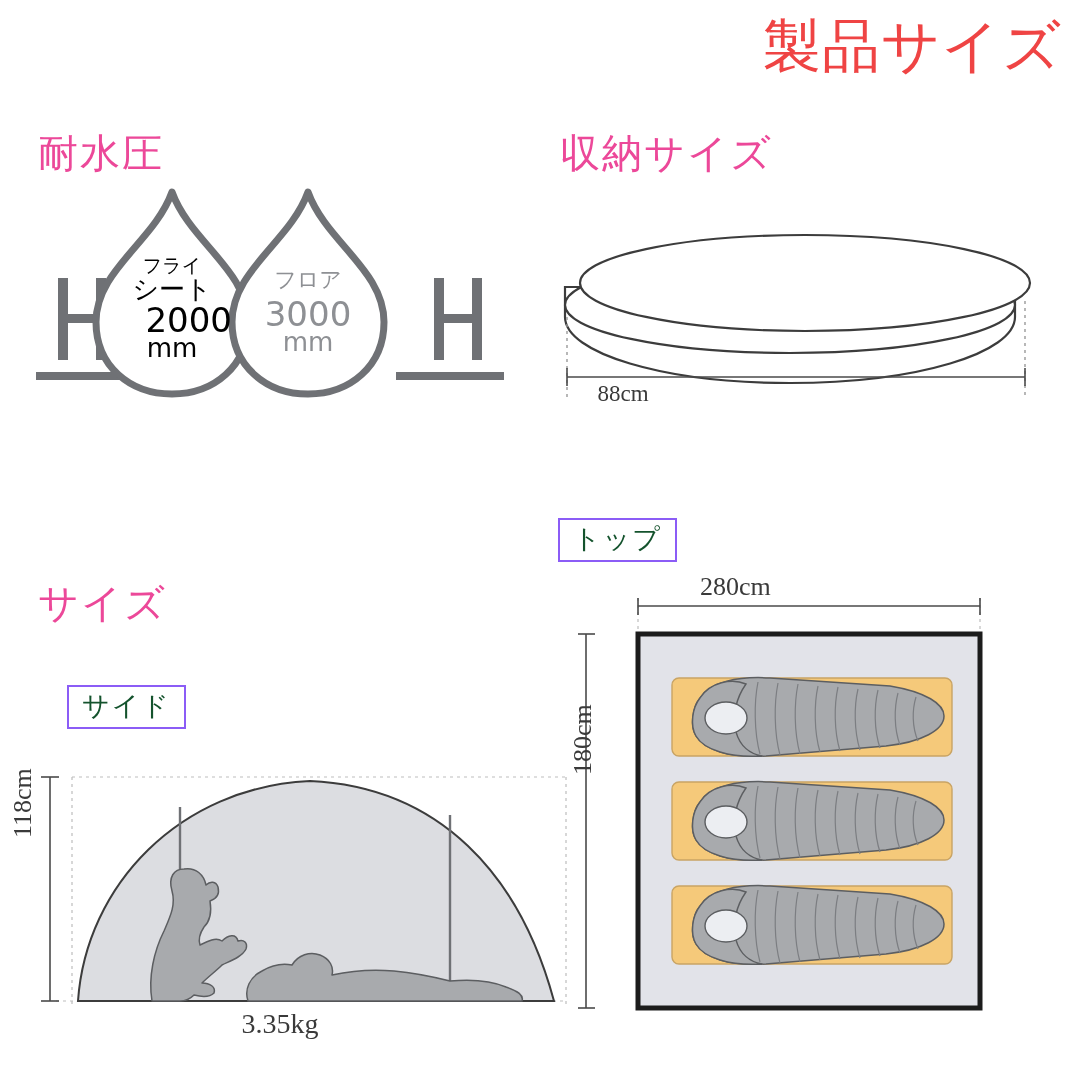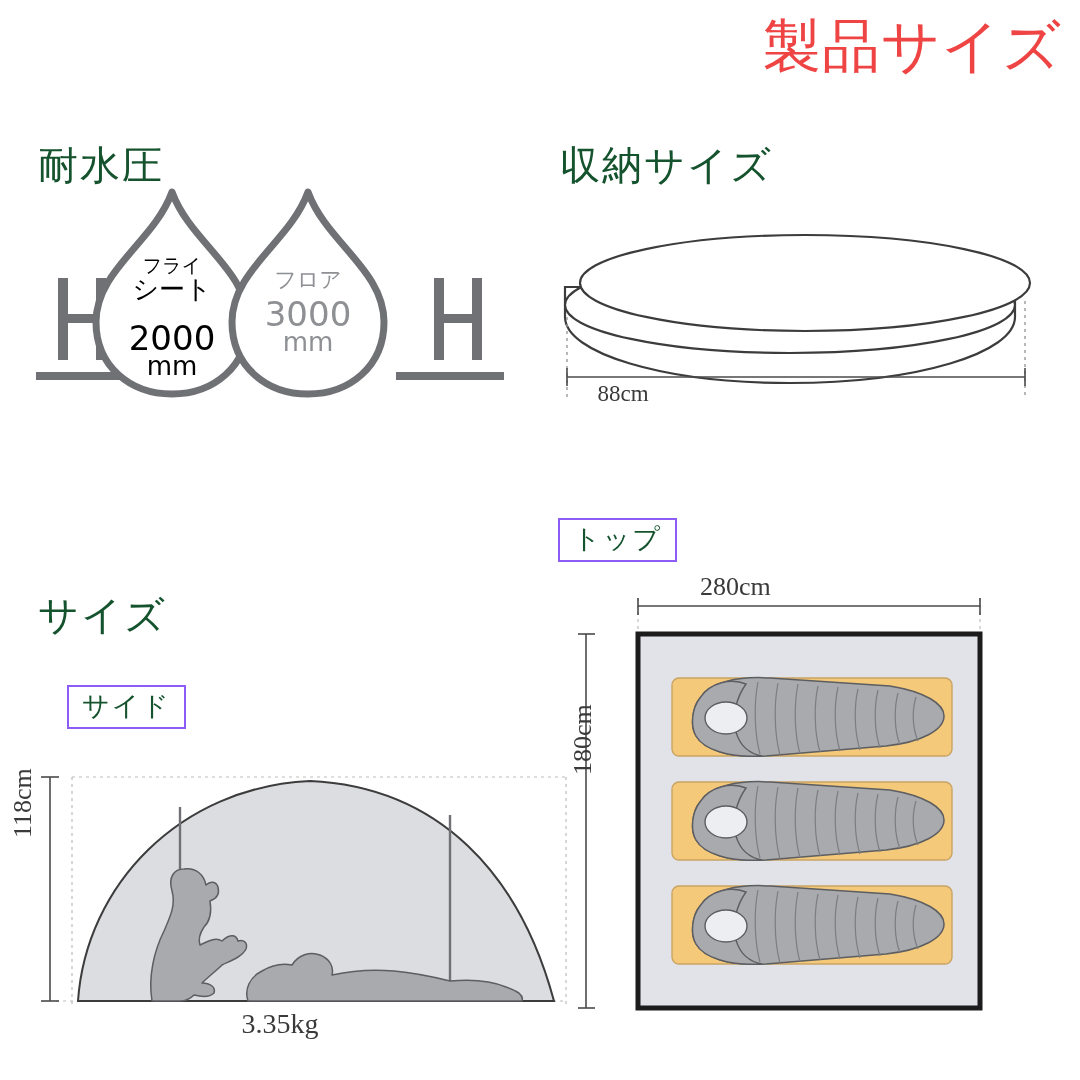--- a/index.html
+++ b/index.html
@@ -1,22 +1,22 @@
 <!DOCTYPE html>
 <html><head>
 <meta charset="utf-8">
 <style>
   html,body{margin:0;padding:0;background:#fff;}
   body{width:1080px;height:1080px;position:relative;overflow:hidden;
        font-family:"Liberation Sans","DejaVu Sans",sans-serif;color:#4a4a4a;}
   .abs{position:absolute;}
   .ttl-main{top:8px;right:18px;font-size:58px;color:#ef4444;letter-spacing:1px;
             font-family:"DejaVu Sans","Liberation Sans",sans-serif;}
-  .sec-h{font-size:40px;color:#14532d;letter-spacing:2px;
-         font-family:Liberation Mono, monospace;margin-top:12px;}
+  .sec-h{font-size:40px;color:#ec4899;letter-spacing:2px;
+         font-family:Liberation Mono, monospace;}
   .h-wp{top:126px;left:38px;}
   .h-store{top:126px;left:560px;}
   .h-size{top:576px;left:38px;}
   .boxlbl{border:2px solid #8b5cf6;background:#fff;font-size:27px;color:#14532d;
           padding:5px 13px 8px 13px;letter-spacing:2px;
           font-family:"DejaVu Sans","Liberation Sans",sans-serif;line-height:1;}
   .lbl-side{top:685px;left:67px;}
   .lbl-top{top:518px;left:558px;}
   .dimtxt{font-family:"Liberation Serif","DejaVu Serif",serif;color:#3a3a3a;}
   .d-88{top:381px;left:0;width:1016px;text-align:center;font-size:23px;}
@@ -60,21 +60,21 @@
 
   <path d="M142 12 C 160 62 218 90 218 142 C 218 186 184 214 142 214 C 100 214 66 186 66 142 C 66 90 124 62 142 12 Z" fill="#fff" stroke="#6f7175" stroke-width="7" stroke-linejoin="round"></path>
 
   <path d="M278 12 C 296 62 354 90 354 142 C 354 186 320 214 278 214 C 236 214 202 186 202 142 C 202 90 260 62 278 12 Z" fill="#fff" stroke="#6f7175" stroke-width="7" stroke-linejoin="round"></path>
 </svg>
 
 <div class="abs" style="left:112px;top:256px;width:120px;text-align:center;line-height:1.05;color:#000000;
             font-family:'DejaVu Sans','Liberation Sans',sans-serif;">
   <div style="font-size:19px;">フライ</div>
   <div style="font-size:26px;">シート</div>
-  <div style="font-size:34px;margin-top:18px;">2000</div>
+  <div style="font-size:34px;margin-top:0;text-align:right;">2000</div>
   <div style="font-size:26px;margin-top:-4px;">mm</div>
 </div>
 
 <div class="abs" style="left:248px;top:268px;width:120px;text-align:center;line-height:1.05;color:#8e9094;
             font-family:'DejaVu Sans','Liberation Sans',sans-serif;">
   <div style="font-size:22px;">フロア</div>
   <div style="font-size:34px;margin-top:6px;">3000</div>
   <div style="font-size:26px;margin-top:-4px;">mm</div>
 </div>
 

